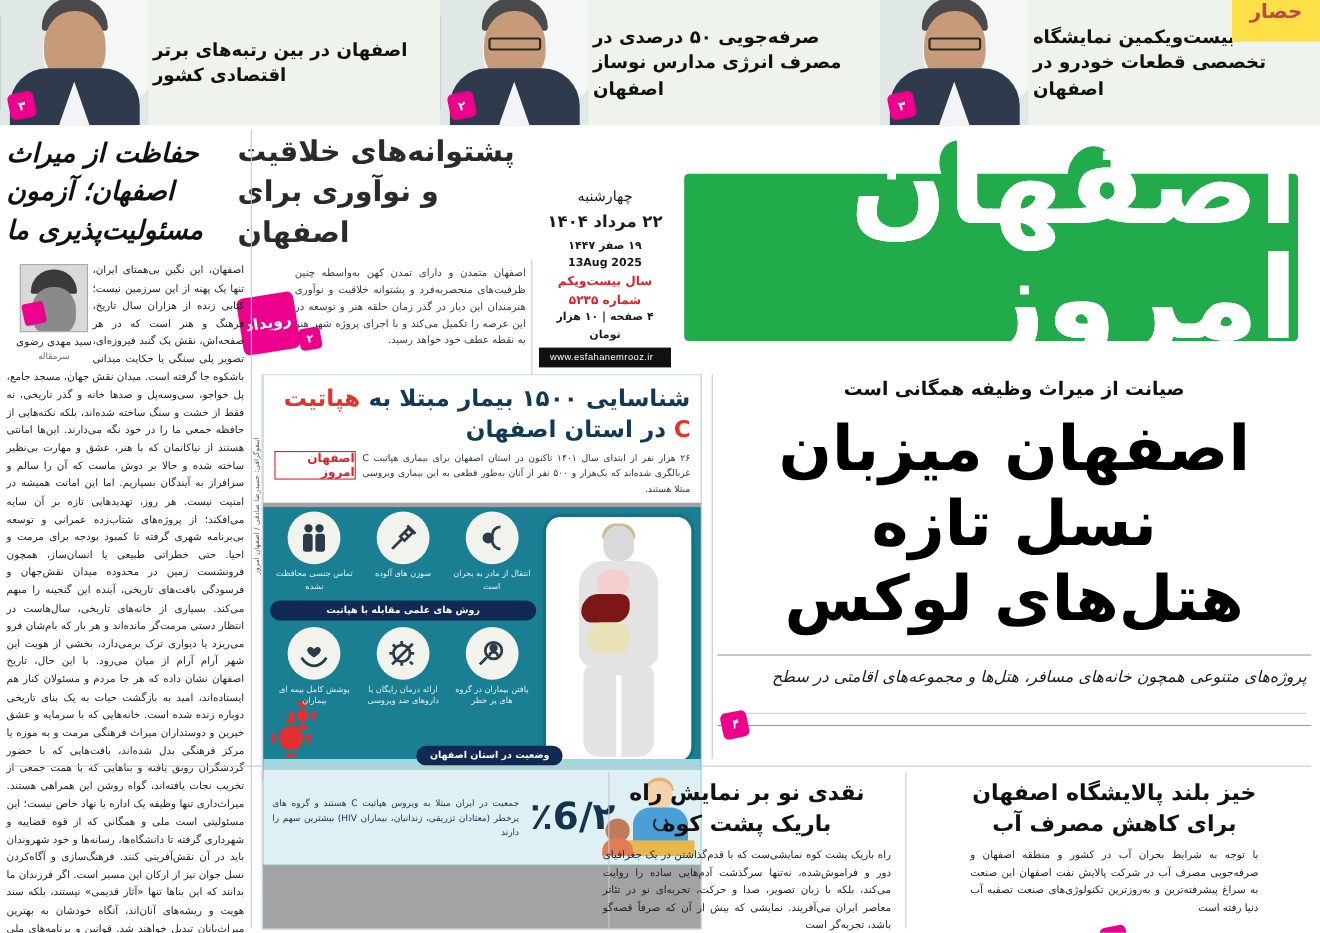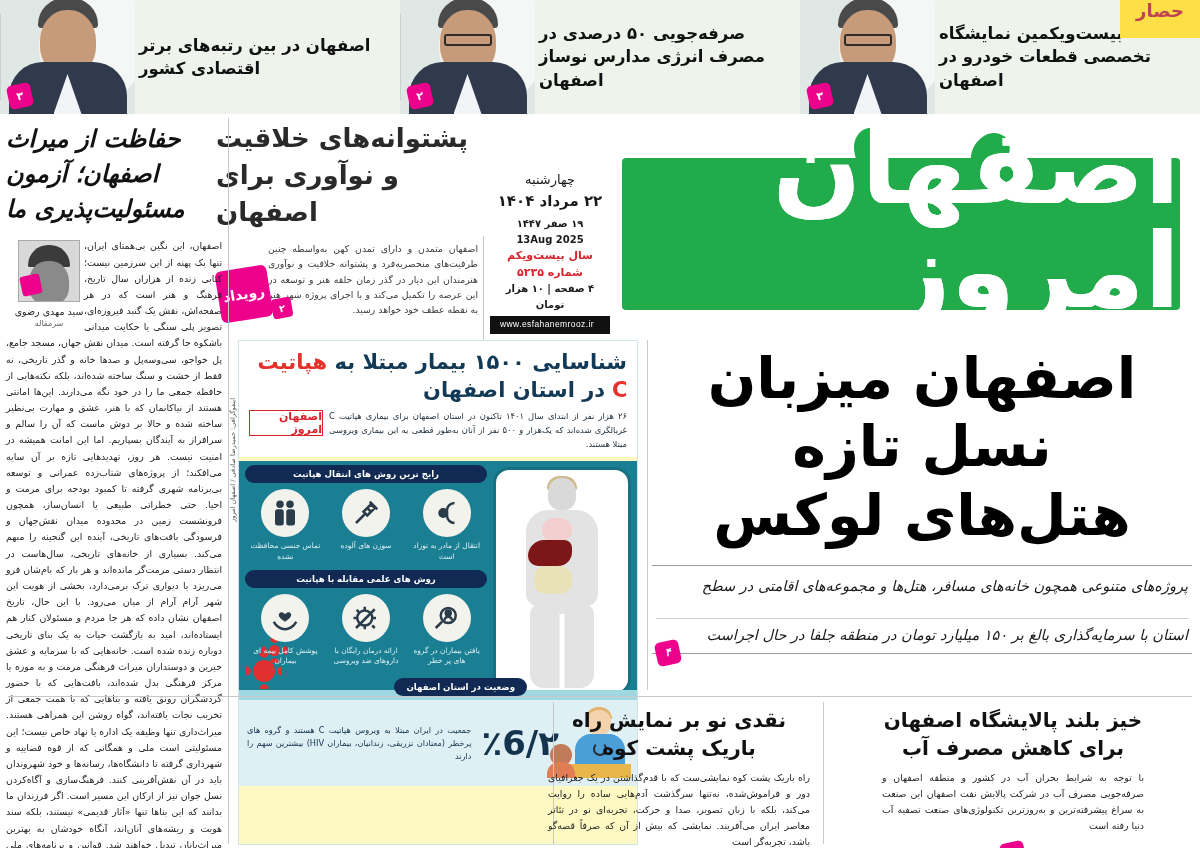--- a/index.html
+++ b/index.html
@@ -130,21 +130,21 @@
     width:42px; height:22px; border-radius:22px 22px 2px 2px; background:#3b3b3b; }
   .ed-author .pinknote { width:20px; height:20px; background:#ec008c; position:absolute;
     left:2px; bottom:6px; transform:rotate(-12deg); border-radius:3px; }
   .ed-author .nm { font-size:9.5px; margin-top:4px; color:#222; line-height:1.3; }
   .ed-author .rl { font-size:8px; color:#666; }
   .ed-body { font-size:9.4px; line-height:1.72; text-align:justify; color:#222; }
 
   
   .infog {
     position:absolute; left:238px; top:340px; width:400px; height:505px;
-    background:#fef9c3; border:1px solid #cfe3e8; overflow:hidden;
+    background:#a3a3a3; border:1px solid #cfe3e8; overflow:hidden;
   }
   .infog-head { background:#fff; padding:8px 10px 6px; }
   .infog-head h3 { font-size:21px; font-weight:bold; line-height:1.32; text-align:right; color:#123a56; letter-spacing:-0.4px; }
   .infog-head h3 .red { color:#e4322b; }
   .infog-lede { display:flex; flex-direction:row-reverse; gap:6px; align-items:flex-start; margin-top:6px; }
   .infog-lede .txt { font-size:8.4px; line-height:1.62; text-align:justify; color:#1c2d3a; flex:1; }
   .infog-logo {
     flex:0 0 74px; height:26px; border:1px solid #d8232a; color:#d8232a;
     font-size:11px; font-weight:bold; display:flex; align-items:center;
     justify-content:center; letter-spacing:-0.5px;
@@ -180,21 +180,21 @@
   .ig-banner { background:#112a53; color:#fff; font-size:8.6px; font-weight:bold;
      text-align:center; padding:4px 0; border-radius:10px; margin-bottom:6px; }
   .ig-icons { display:flex; flex-direction:row-reverse; justify-content:space-around; margin-bottom:8px; }
   .ig-icon { width:74px; text-align:center; }
   .ig-icon .circ { width:48px; height:48px; border-radius:50%; background:#f3f3ee;
      margin:0 auto 4px; display:flex; align-items:center; justify-content:center; }
   .ig-icon .circ svg { width:30px; height:30px; }
   .ig-icon .cap { font-size:7.4px; color:#dff0f4; line-height:1.4; }
 
   .ig-stats { position:absolute; left:0; bottom:0; width:400px; height:96px; background:#9fd8e0; }
-  .ig-stats .banner2 { position:absolute; right:112px; top:-12px; background:#112a53; color:#fff;
+  .ig-stats .banner2 { position:absolute; right:128px; top:-12px; background:#112a53; color:#fff;
      font-size:8.6px; font-weight:bold; padding:4px 12px; border-radius:9px; }
   .pie { position:absolute; right:162px; top:12px; width:74px; height:74px; border-radius:50%;
      background:conic-gradient(from 196deg, #e8742c 0 13deg, #2a8fd4 13deg 360deg); }
   .pie .nub { position:absolute; right:-2px; top:44px; width:18px; height:18px; border-radius:50%;
      background:#9fd8e0; border:2px solid #2a8fd4; }
   .stat { position:absolute; text-align:right; }
   .stat .num { font-size:21px; font-weight:bold; color:#13334f; letter-spacing:1px; }
   .stat .lbl { font-size:7.6px; color:#13334f; line-height:1.4; }
   .stat .key { display:inline-block; width:26px; height:8px; border-radius:3px; vertical-align:middle; margin-right:6px; }
   .stat-a { right:6px; top:10px; }
@@ -387,21 +387,20 @@
             <div class="intest"></div>
           <div class="legs"></div>
             <div class="gap"></div>
         </div>
       </div>
       <div class="virus" style="left:14px;bottom:104px;width:22px;height:22px;"></div>
       <div class="virus" style="left:4px;bottom:74px;width:14px;height:14px;"></div>
       <div class="virus" style="left:30px;bottom:130px;width:11px;height:11px;"></div>
 
       <div class="ig-right">
-        <div class="ig-banner">رایج ترین روش های انتقال هپاتیت</div>
         <div class="ig-icons">
           <div class="ig-icon">
             <div class="circ">
               <svg viewBox="0 0 24 24" fill="#2a3b4a">
                   <circle cx="8" cy="5" r="3"></circle>
                   <circle cx="16" cy="5" r="3"></circle>
                   <rect x="4" y="9" width="7" height="13" rx="2"></rect>
                   <rect x="13" y="9" width="7" height="13" rx="2"></rect>
                 </svg>
             </div>
@@ -418,21 +417,21 @@
             </div>
             <div class="cap">سوزن های آلوده</div>
           </div>
           <div class="ig-icon">
             <div class="circ">
               <svg viewBox="0 0 24 24" fill="none" stroke="#2a3b4a" stroke-width="2">
                   <path d="M18 4a6 6 0 0 0-6 6v4a6 6 0 0 0 6 6"></path>
                   <circle cx="9" cy="12" r="3" fill="#2a3b4a"></circle>
                 </svg>
             </div>
-            <div class="cap">انتقال از مادر به نوزاد است</div>
+            <div class="cap">انتقال از مادر به بحران است</div>
           </div>
         </div>
 
         <div class="ig-banner">روش های علمی مقابله با هپاتیت</div>
         <div class="ig-icons">
           <div class="ig-icon">
             <div class="circ">
               <svg viewBox="0 0 24 24" fill="#2a3b4a">
                   <path d="M12 9s-2-2.5-4-1.2C6 9 7 12 12 15c5-3 6-6 4-7.2C14 6.5 12 9 12 9z"></path>
                   <path d="M3 15c2 4 6 6 9 6s7-2 9-6" stroke="#2a3b4a" stroke-width="2" fill="none"></path>
@@ -497,27 +496,27 @@
               <div class="ph2"></div>
               <div class="pb2"></div>
             </div>
         </div>
       </div>
     </div>
   </div>
 
   <div class="main-sep"></div>
   <div class="main">
+    <div class="kicker">صیانت از میراث وظیفه همگانی است</div>
     <h1>
       <span>اصفهان میزبان نسل تازه</span><br>
       <span>هتل‌های لوکس</span>
     </h1>
     <div class="sub">
       <span class="mid">پروژه‌های متنوعی همچون خانه‌های مسافر، هتل‌ها و مجموعه‌های اقامتی در سطح</span>
-      <span>استان با سرمایه‌گذاری بالغ بر ۱۵۰ میلیارد تومان در منطقه جلفا در حال اجراست</span>
       <div class="subbadge">۴</div>
     </div>
   </div>
 
   <div class="botline"></div>
   <div class="botsep"></div>
   <div class="botsep2"></div>
 
   <div class="botcard c1">
     <h3>خیز بلند پالایشگاه اصفهان برای کاهش مصرف آب</h3>

